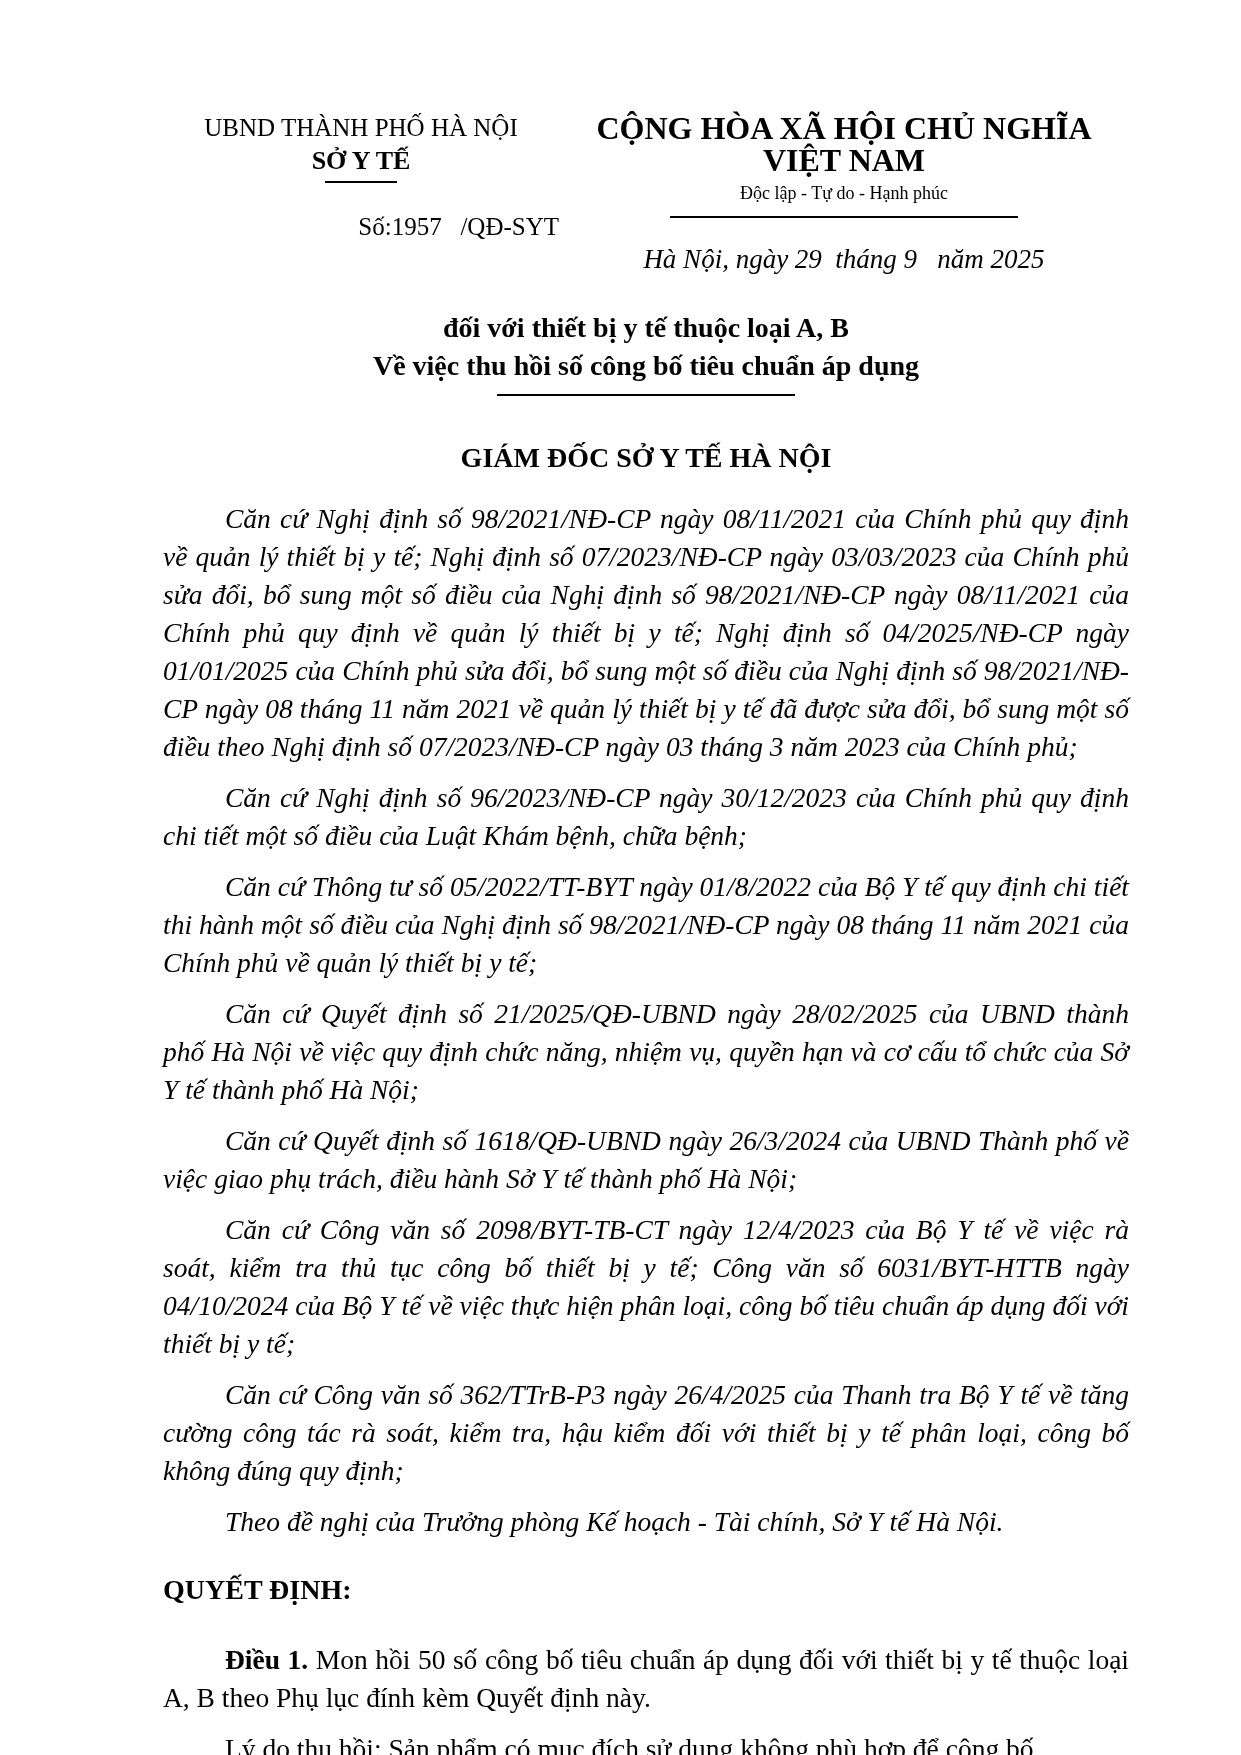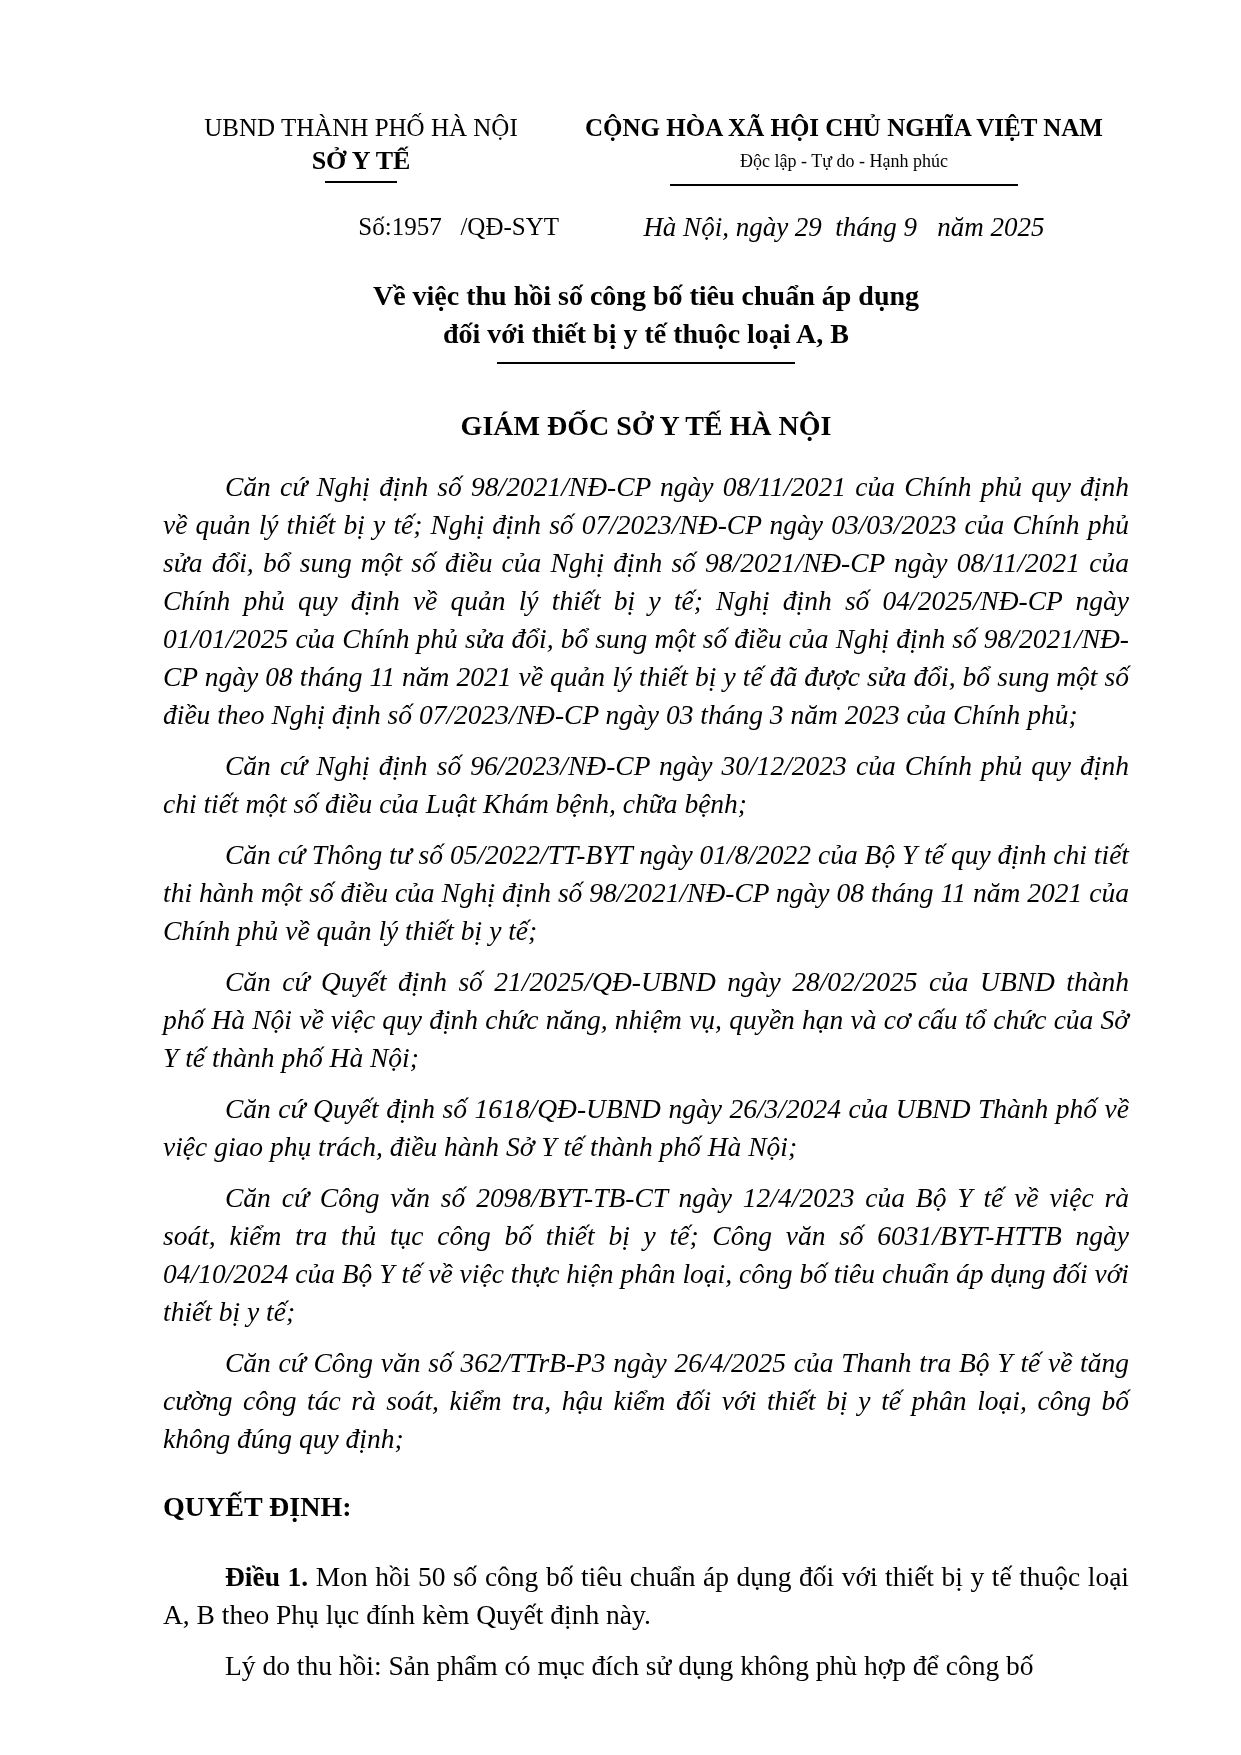--- a/index.html
+++ b/index.html
@@ -48,21 +48,21 @@
     margin: 4px auto 0 auto;
   }
   .rule-org { width: 72px; }
   .rule-motto { width: 348px; margin-top: 6px; }
   .doc-number {
     font-size: 25px;
     margin-top: 30px;
     text-align: right;
   }
   .motto-nation {
-    font-size: 25px;
+    font-size: 32px;
     font-weight: bold;
     line-height: 32px;
   }
   .motto {
     font-size: 18px;
     font-weight: normal;
     line-height: 34px;
   }
   .date-line {
     font-size: 27px;
@@ -130,35 +130,36 @@
     </div>
     <div class="header-right">
       <div class="motto-nation">CỘNG HÒA XÃ HỘI CHỦ NGHĨA VIỆT NAM</div>
       <div class="motto">Độc lập - Tự do - Hạnh phúc</div>
       <div class="rule rule-motto"></div>
       <div class="date-line pre">Hà Nội, ngày 29  tháng 9   năm 2025</div>
     </div>
   </div>
 
   <div class="title-block">
+    <div class="title-sub">đối với thiết bị y tế thuộc loại A, B</div>
     <div class="title-sub">Về việc thu hồi số công bố tiêu chuẩn áp dụng</div>
-    <div class="title-sub">đối với thiết bị y tế thuộc loại A, B</div>
     <div class="rule rule-title"></div>
   </div>
 
   <div class="issuer-heading">GIÁM ĐỐC SỞ Y TẾ HÀ NỘI</div>
 
   <div class="doc-body">
     <p class="recital">Căn cứ Nghị định số 98/2021/NĐ-CP ngày 08/11/2021 của Chính phủ quy định về quản lý thiết bị y tế; Nghị định số 07/2023/NĐ-CP ngày 03/03/2023 của Chính phủ sửa đổi, bổ sung một số điều của Nghị định số 98/2021/NĐ-CP ngày 08/11/2021 của Chính phủ quy định về quản lý thiết bị y tế; Nghị định số 04/2025/NĐ-CP ngày 01/01/2025 của Chính phủ sửa đổi, bổ sung một số điều của Nghị định số 98/2021/NĐ-CP ngày 08 tháng 11 năm 2021 về quản lý thiết bị y tế đã được sửa đổi, bổ sung một số điều theo Nghị định số 07/2023/NĐ-CP ngày 03 tháng 3 năm 2023 của Chính phủ;</p>
     <p class="recital">Căn cứ Nghị định số 96/2023/NĐ-CP ngày 30/12/2023 của Chính phủ quy định chi tiết một số điều của Luật Khám bệnh, chữa bệnh;</p>
     <p class="recital">Căn cứ Thông tư số 05/2022/TT-BYT ngày 01/8/2022 của Bộ Y tế quy định chi tiết thi hành một số điều của Nghị định số 98/2021/NĐ-CP ngày 08 tháng 11 năm 2021 của Chính phủ về quản lý thiết bị y tế;</p>
     <p class="recital">Căn cứ Quyết định số 21/2025/QĐ-UBND ngày 28/02/2025 của UBND thành phố Hà Nội về việc quy định chức năng, nhiệm vụ, quyền hạn và cơ cấu tổ chức của Sở Y tế thành phố Hà Nội;</p>
     <p class="recital">Căn cứ Quyết định số 1618/QĐ-UBND ngày 26/3/2024 của UBND Thành phố về việc giao phụ trách, điều hành Sở Y tế thành phố Hà Nội;</p>
     <p class="recital">Căn cứ Công văn số 2098/BYT-TB-CT ngày 12/4/2023 của Bộ Y tế về việc rà soát, kiểm tra thủ tục công bố thiết bị y tế; Công văn số 6031/BYT-HTTB ngày 04/10/2024 của Bộ Y tế về việc thực hiện phân loại, công bố tiêu chuẩn áp dụng đối với thiết bị y tế;</p>
     <p class="recital">Căn cứ Công văn số 362/TTrB-P3 ngày 26/4/2025 của Thanh tra Bộ Y tế về tăng cường công tác rà soát, kiểm tra, hậu kiểm đối với thiết bị y tế phân loại, công bố không đúng quy định;</p>
+    <p class="proposal">Theo đề nghị của Trưởng phòng Kế hoạch - Tài chính, Sở Y tế Hà Nội.</p>
 
     <div class="decision-heading">QUYẾT ĐỊNH:</div>
 
     <p class="article"><b>Điều 1.</b><span> Mon hồi 50 số công bố tiêu chuẩn áp dụng đối với thiết bị y tế thuộc loại A, B theo Phụ lục đính kèm Quyết định này.</span></p>
     <p class="reason">Lý do thu hồi: Sản phẩm có mục đích sử dụng không phù hợp để công bố</p>
   </div>
 
 </div>
 
 </body></html>

